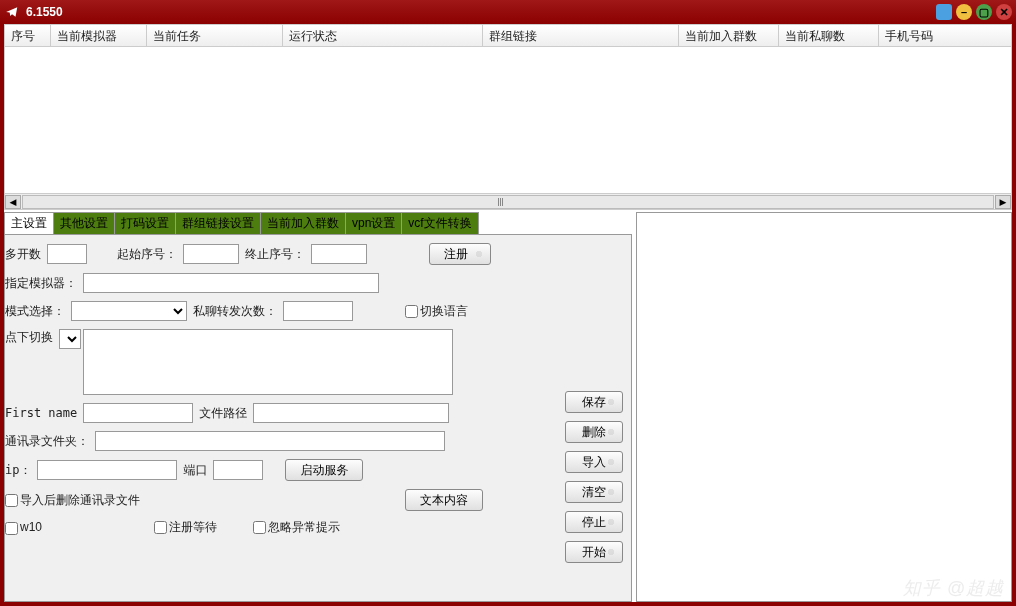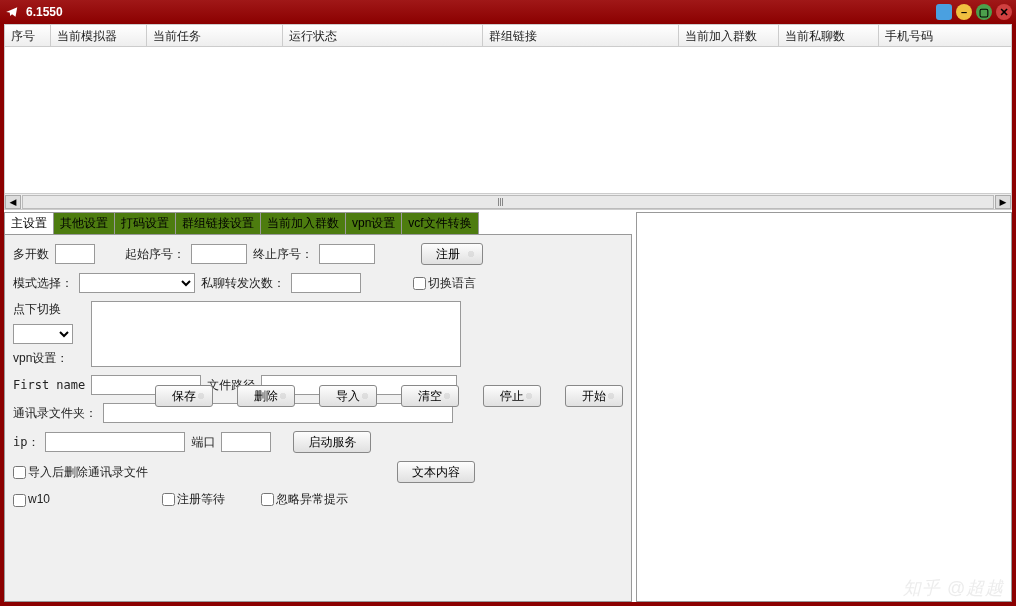--- a/index.html
+++ b/index.html
@@ -29,31 +29,31 @@
 .scrollbar .sb-grip span { width:1px; background:#888; }
 
 .bottom { flex: 1; display: flex; gap: 4px; padding: 2px 0 0 0; }
 .left-pane { flex: 0 0 628px; display: flex; flex-direction: column; }
 .right-pane { flex: 1; border: 1px solid #999; background: #fff; }
 
 .tabs { display: flex; height: 22px; }
 .tab { border: 1px solid #999; border-bottom: none; padding: 2px 6px; background: #4d7c0f; font-size: 12px; margin-right: -1px; cursor: pointer; }
 .tab.active { background: #fff; position: relative; z-index: 2; }
 
-.tab-body { border: 1px solid #999; background: #f0f0f0; flex: 1; padding: 8px 8px; position: relative; }
+.tab-body { border: 1px solid #999; background: #f0f0f0; flex: 1; padding: 8px 0; position: relative; }
 .row { display: flex; align-items: center; margin-bottom: 8px; gap: 6px; font-size: 12px; color: #222; }
 .row label { white-space: nowrap; }
 input[type=text].tb { border: 1px solid #999; height: 20px; padding: 1px 3px; font-size: 12px; background: #fff; }
 .btn { height: 22px; padding: 0 14px; background: linear-gradient(to bottom,#fdfdfd,#e0e0e0); border: 1px solid #888; border-radius: 3px; font-size: 12px; cursor: pointer; }
 .btn-deco { position: relative; padding-right: 22px; }
 .btn-deco::after { content:""; position:absolute; right:4px; top:2px; width:14px; height:16px; background: radial-gradient(circle at 50% 50%, #ccc 30%, transparent 31%); opacity:.5;}
 select.tb, .combo { border:1px solid #999; height:20px; background:#fff; font-size:12px; }
 textarea.ta { border:1px solid #999; background:#fff; font-size:12px; resize:none; }
 input[type=checkbox], input[type=radio] { vertical-align: middle; margin-right: 2px; }
-.sidebuttons { position:absolute; right:8px; top:150px; display:flex; flex-direction:row; gap:24px; }
+.sidebuttons { position:absolute; right:8px; top:156px; display:flex; flex-direction:column; gap:8px; }
 .sidebuttons .btn { width: 58px; text-align:center; padding:0 4px;}
 .watermark { position:absolute; right:12px; bottom:6px; color:rgba(220,220,220,.55); font-size:18px; font-style:italic; pointer-events:none; letter-spacing:1px;}
 </style>
 </head>
 <body>
 
 <div class="titlebar">
   <span class="icon">
     <svg viewBox="0 0 24 24">
         <path fill="#fff" d="M2 12 L21 4 L18 20 L12 16 L9 19 L8 13 Z"></path>
@@ -114,33 +114,37 @@
           <input type="text" class="tb" style="width: 40px;">
           <span style="width:18px"></span>
           <label>起始序号：</label>
           <input type="text" class="tb" style="width: 56px;">
           <label>终止序号：</label>
           <input type="text" class="tb" style="width: 56px;">
           <span style="flex:1"></span>
           <button class="btn btn-deco" style="margin-right:140px">注册</button>
         </div>
 
+        <div class="row">
+          <label>指定模拟器：</label>
+          <input type="text" class="tb" style="width: 296px;">
+        </div>
 
         <div class="row">
           <label>模式选择：</label>
           <select class="tb" style="width:116px"><option></option></select>
           <label>私聊转发次数：</label>
           <input type="text" class="tb" style="width: 70px;">
           <span style="width:40px"></span>
           <label><input type="checkbox" style=""><span>切换语言</span></label>
         </div>
 
 
         <div class="row" style="align-items:flex-start">
-          <div style="display:flex;flex-direction:column;gap:6px;width:72px">
+          <div style="display:flex;flex-direction:row;gap:6px;width:72px">
             <label>点下切换</label>
             <select class="tb" style="width:60px"><option></option></select>
             <label>vpn设置：</label>
           </div>
           <textarea class="ta" style="width: 370px; height: 66px;"></textarea>
         </div>
 
         <div class="row">
           <label style="font-family:Consolas,monospace">First name</label>
           <input type="text" class="tb" style="width: 110px;">

